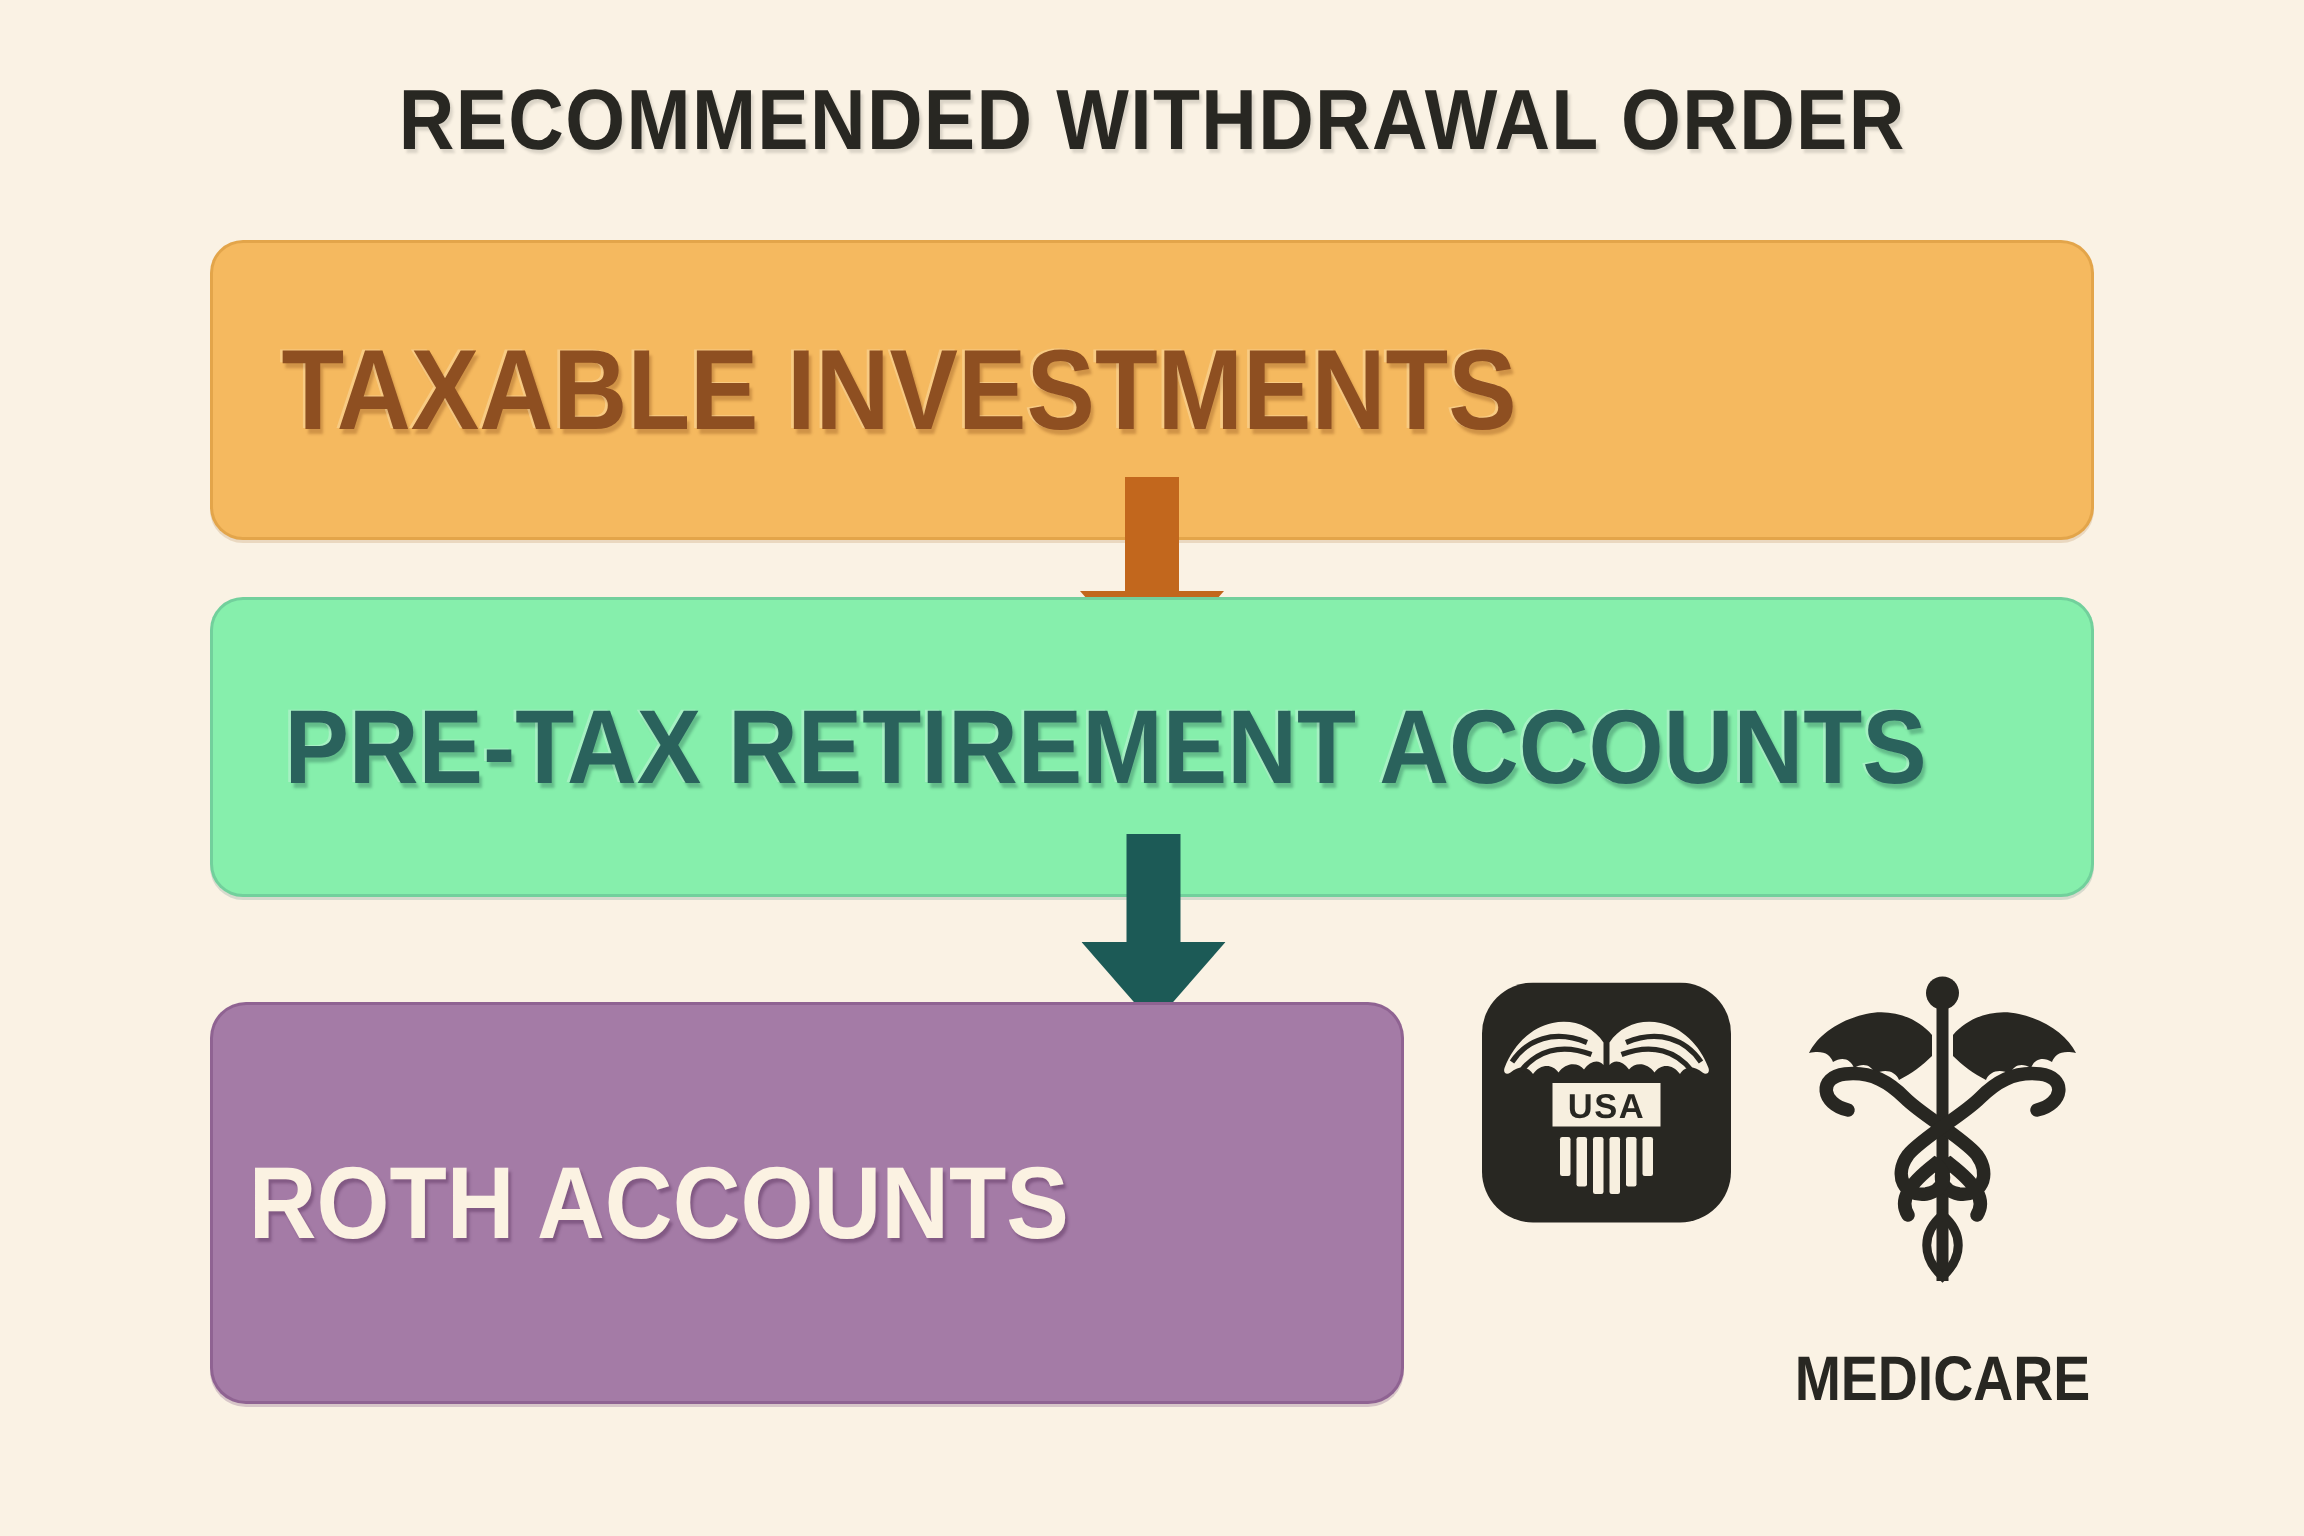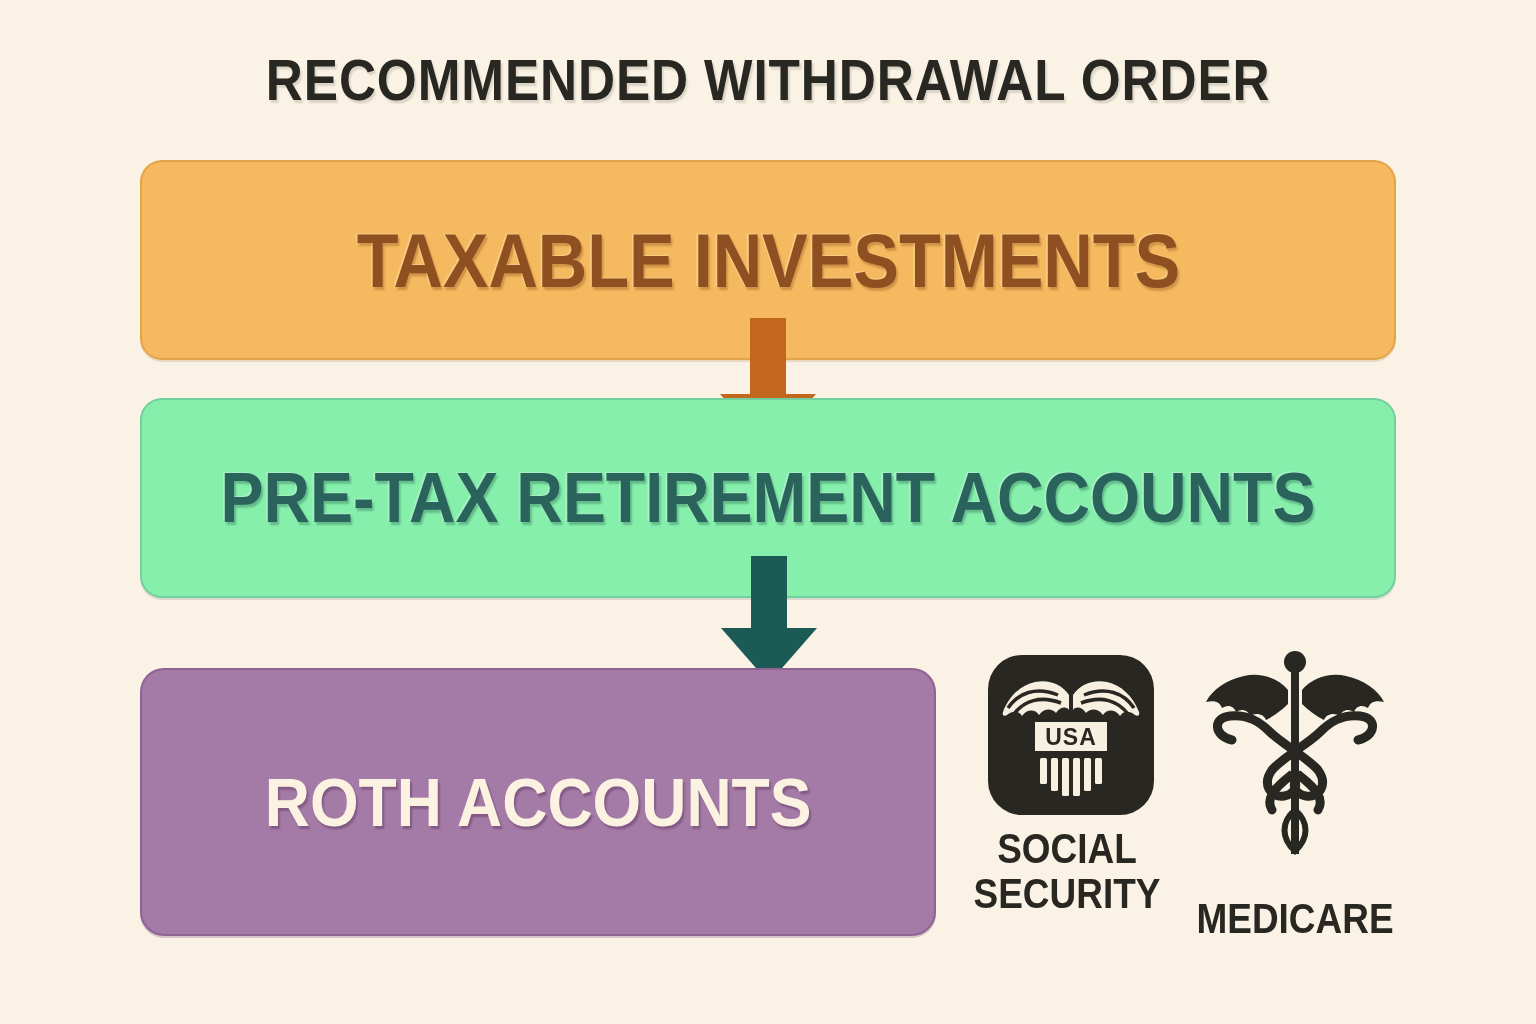--- a/index.html
+++ b/index.html
@@ -23,21 +23,21 @@
   }
   .page-title .cond{
     display:inline-block;
     transform:scaleX(0.90);
     transform-origin:center;
     white-space:nowrap;
     text-shadow:2px 3px 2px rgba(40,39,34,0.15);
   }
   .flow-box{
     position:absolute;
-    display:flex;align-items:center;justify-content:center;
+    display:flex;align-items:center;justify-content:flex-start;
     box-sizing:border-box;
   }
   .flow-box .label{
     display:inline-block;
     white-space:nowrap;
     font-weight:bold;
     transform-origin:center;
   }
   .box-taxable{
     left:140px;top:160px;width:1256px;height:200px;
@@ -138,23 +138,20 @@
     <text x="83" y="90" text-anchor="middle" font-family="Liberation Sans, sans-serif" font-size="23" font-weight="bold" letter-spacing="1" fill="#282722">USA</text>
 
     <rect x="52" y="103" width="7" height="26" rx="1.5" fill="#f7efdf"></rect>
     <rect x="63" y="103" width="7" height="33" rx="1.5" fill="#f7efdf"></rect>
     <rect x="74" y="103" width="7" height="38" rx="1.5" fill="#f7efdf"></rect>
     <rect x="85" y="103" width="7" height="38" rx="1.5" fill="#f7efdf"></rect>
     <rect x="96" y="103" width="7" height="33" rx="1.5" fill="#f7efdf"></rect>
     <rect x="107" y="103" width="7" height="26" rx="1.5" fill="#f7efdf"></rect>
   </svg>
 
-  <div class="benefit-label label-social">
-    <span class="cond">SOCIAL SECURITY</span>
-  </div>
 
   <svg class="benefit-icon" style="left:1198px;top:648px;" width="194" height="218" viewBox="0 0 194 218">
     <g fill="#282722" stroke="none">
       <circle cx="97" cy="14" r="11"></circle>
 
       <path d="M90 42 C80 30,62 24,46 28 C28 32,14 42,8 54 C18 52,22 55,24 60 C30 56,36 58,38 64
                C44 60,50 62,52 68 C58 64,66 66,68 72 C76 68,84 62,90 56 Z"></path>
       <path d="M104 42 C114 30,132 24,148 28 C166 32,180 42,186 54 C176 52,172 55,170 60
                C164 56,158 58,156 64 C150 60,144 62,142 68 C136 64,128 66,126 72 C118 68,110 62,104 56 Z"></path>
     </g>

